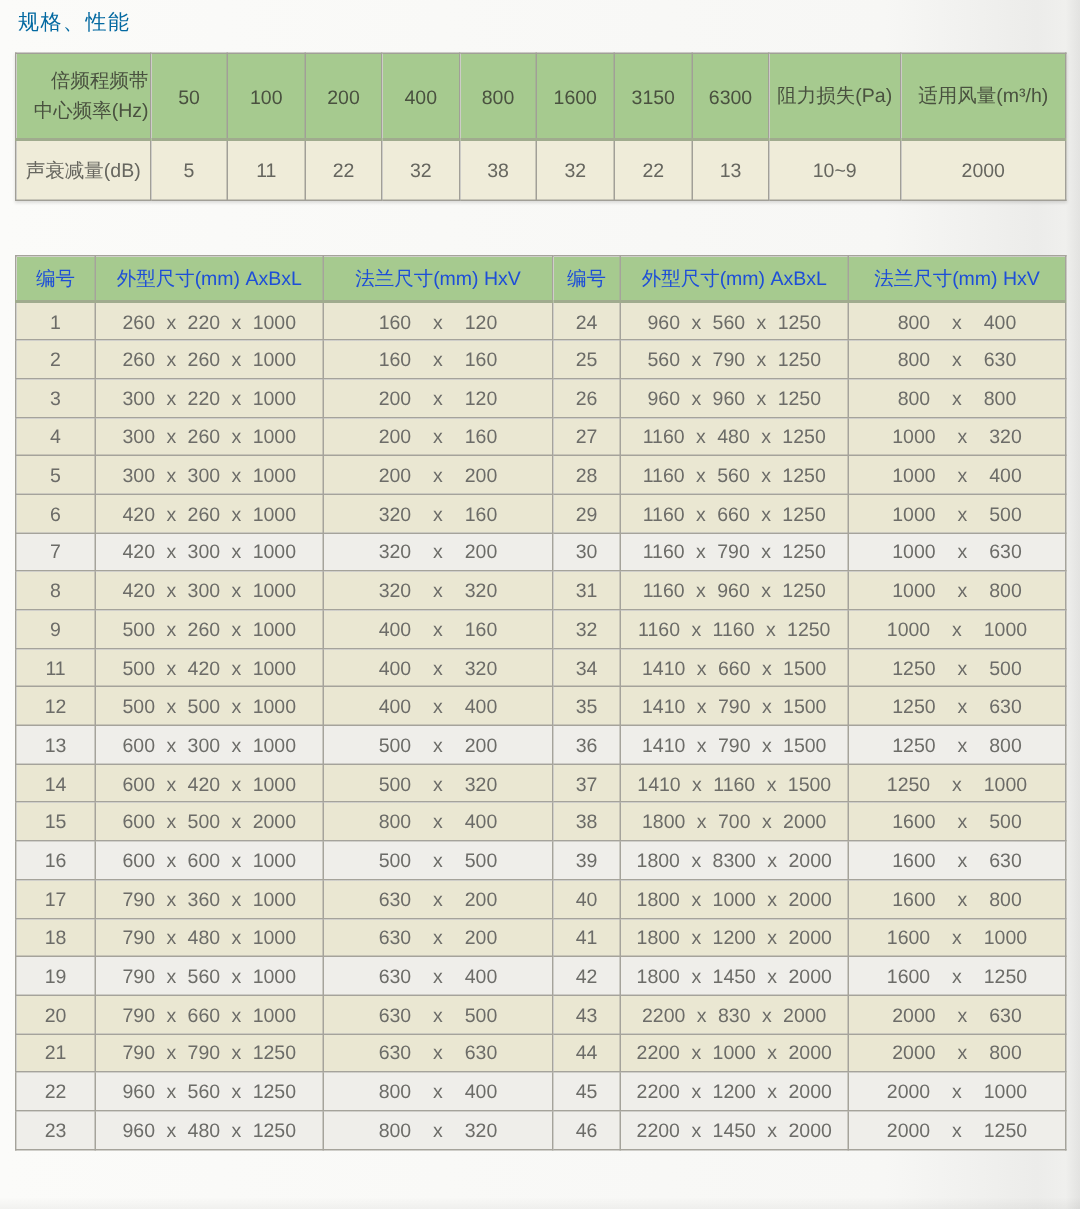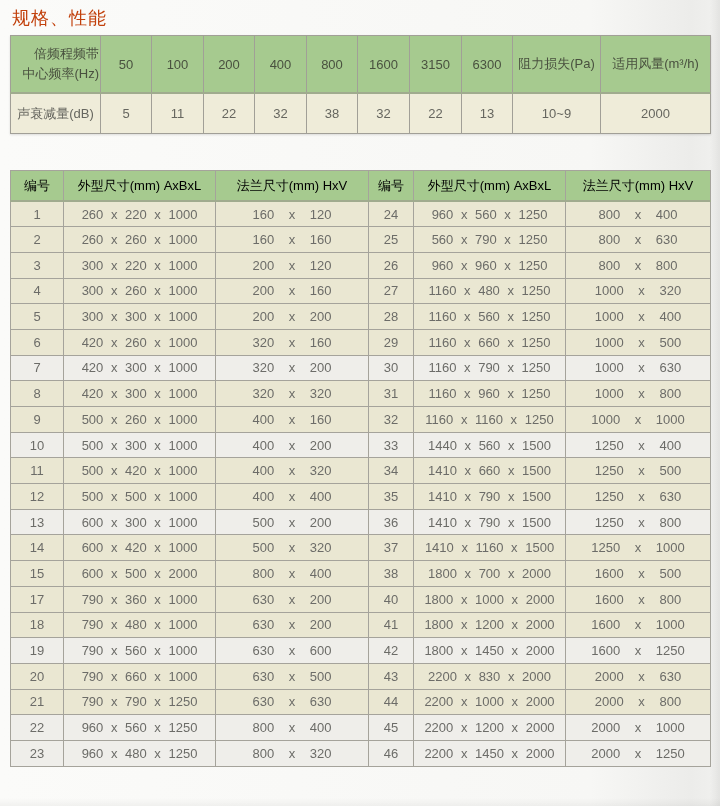--- a/index.html
+++ b/index.html
@@ -7,22 +7,22 @@
     width: 720px; height: 806px;
     font-family: "Liberation Sans", "DejaVu Sans", sans-serif;
     background: linear-gradient(to right, #fbfbf9 0%, #f7f7f5 82%, #ececea 96%, #f1f1ef 100%);
     overflow: hidden;
     position: relative;
   }
   .page { position: absolute; inset: 0; }
 
   .page-title {
     position: absolute; left: 12px; top: 6px;
-    font-size: 18px; font-weight: normal;
-    color: #c2410c; letter-spacing: 1px; margin: 0;
+    font-size: 14px; font-weight: normal;
+    color: #0369a1; letter-spacing: 1px; margin: 0;
   }
 
   table { border-collapse: collapse; table-layout: fixed; }
   td, th { font-weight: normal; text-align: center; vertical-align: middle; overflow: hidden; white-space: nowrap; }
 
   
   .spec-table {
     position: absolute; left: 10px; top: 35px; width: 700px;
     border: 1px solid #85847d;
     box-shadow: 0 1px 2px rgba(0,0,0,0.12);
@@ -39,21 +39,21 @@
   }
   .spec-table .data-row td:first-child { background: #efecd9; }
 
   
   .size-table {
     position: absolute; left: 10px; top: 170px; width: 700px;
     border: 1px solid #8b8a83;
   }
   .size-table th, .size-table td { border: 1px solid #a5a39b; }
   .size-table thead th {
-    background: #a6ca8f; color: #000000; font-size: 13px; height: 27px;
+    background: #a6ca8f; color: #1d4ed8; font-size: 13px; height: 27px;
     border-bottom: 2px solid #a0ab8e;
   }
   .size-table tbody tr { height: 25.7px; }
   .size-table tbody td { background: #eae7d2; color: #6c6c68; font-size: 13px; }
   .size-table tbody tr.light td { background: #efeeea; }
   .c-no { }
   .c-outer { word-spacing: 4px; }
   .c-flange { word-spacing: 11px; margin-top: 14px; }
 
   
@@ -207,28 +207,20 @@
           <td class="c-flange">1000 x 800</td>
         </tr>
         <tr>
           <td class="c-no">9</td>
           <td class="c-outer">500 x 260 x 1000</td>
           <td class="c-flange">400 x 160</td>
           <td class="c-no">32</td>
           <td class="c-outer">1160 x 1160 x 1250</td>
           <td class="c-flange">1000 x 1000</td>
         </tr>
-        <tr class="light">
-          <td class="c-no">10</td>
-          <td class="c-outer">500 x 300 x 1000</td>
-          <td class="c-flange">400 x 200</td>
-          <td class="c-no">33</td>
-          <td class="c-outer">1440 x 560 x 1500</td>
-          <td class="c-flange">1250 x 400</td>
-        </tr>
         <tr>
           <td class="c-no">11</td>
           <td class="c-outer">500 x 420 x 1000</td>
           <td class="c-flange">400 x 320</td>
           <td class="c-no">34</td>
           <td class="c-outer">1410 x 660 x 1500</td>
           <td class="c-flange">1250 x 500</td>
         </tr>
         <tr>
           <td class="c-no">12</td>
@@ -255,40 +247,48 @@
           <td class="c-flange">1250 x 1000</td>
         </tr>
         <tr>
           <td class="c-no">15</td>
           <td class="c-outer">600 x 500 x 2000</td>
           <td class="c-flange">800 x 400</td>
           <td class="c-no">38</td>
           <td class="c-outer">1800 x 700 x 2000</td>
           <td class="c-flange">1600 x 500</td>
         </tr>
+        <tr class="light">
+          <td class="c-no">16</td>
+          <td class="c-outer">600 x 600 x 1000</td>
+          <td class="c-flange">500 x 500</td>
+          <td class="c-no">39</td>
+          <td class="c-outer">1800 x 8300 x 2000</td>
+          <td class="c-flange">1600 x 630</td>
+        </tr>
         <tr>
           <td class="c-no">17</td>
           <td class="c-outer">790 x 360 x 1000</td>
           <td class="c-flange">630 x 200</td>
           <td class="c-no">40</td>
           <td class="c-outer">1800 x 1000 x 2000</td>
           <td class="c-flange">1600 x 800</td>
         </tr>
         <tr>
           <td class="c-no">18</td>
           <td class="c-outer">790 x 480 x 1000</td>
           <td class="c-flange">630 x 200</td>
           <td class="c-no">41</td>
           <td class="c-outer">1800 x 1200 x 2000</td>
           <td class="c-flange">1600 x 1000</td>
         </tr>
         <tr class="light">
           <td class="c-no">19</td>
           <td class="c-outer">790 x 560 x 1000</td>
-          <td class="c-flange">630 x 600</td>
+          <td class="c-flange">630 x 400</td>
           <td class="c-no">42</td>
           <td class="c-outer">1800 x 1450 x 2000</td>
           <td class="c-flange">1600 x 1250</td>
         </tr>
         <tr>
           <td class="c-no">20</td>
           <td class="c-outer">790 x 660 x 1000</td>
           <td class="c-flange">630 x 500</td>
           <td class="c-no">43</td>
           <td class="c-outer">2200 x 830 x 2000</td>

